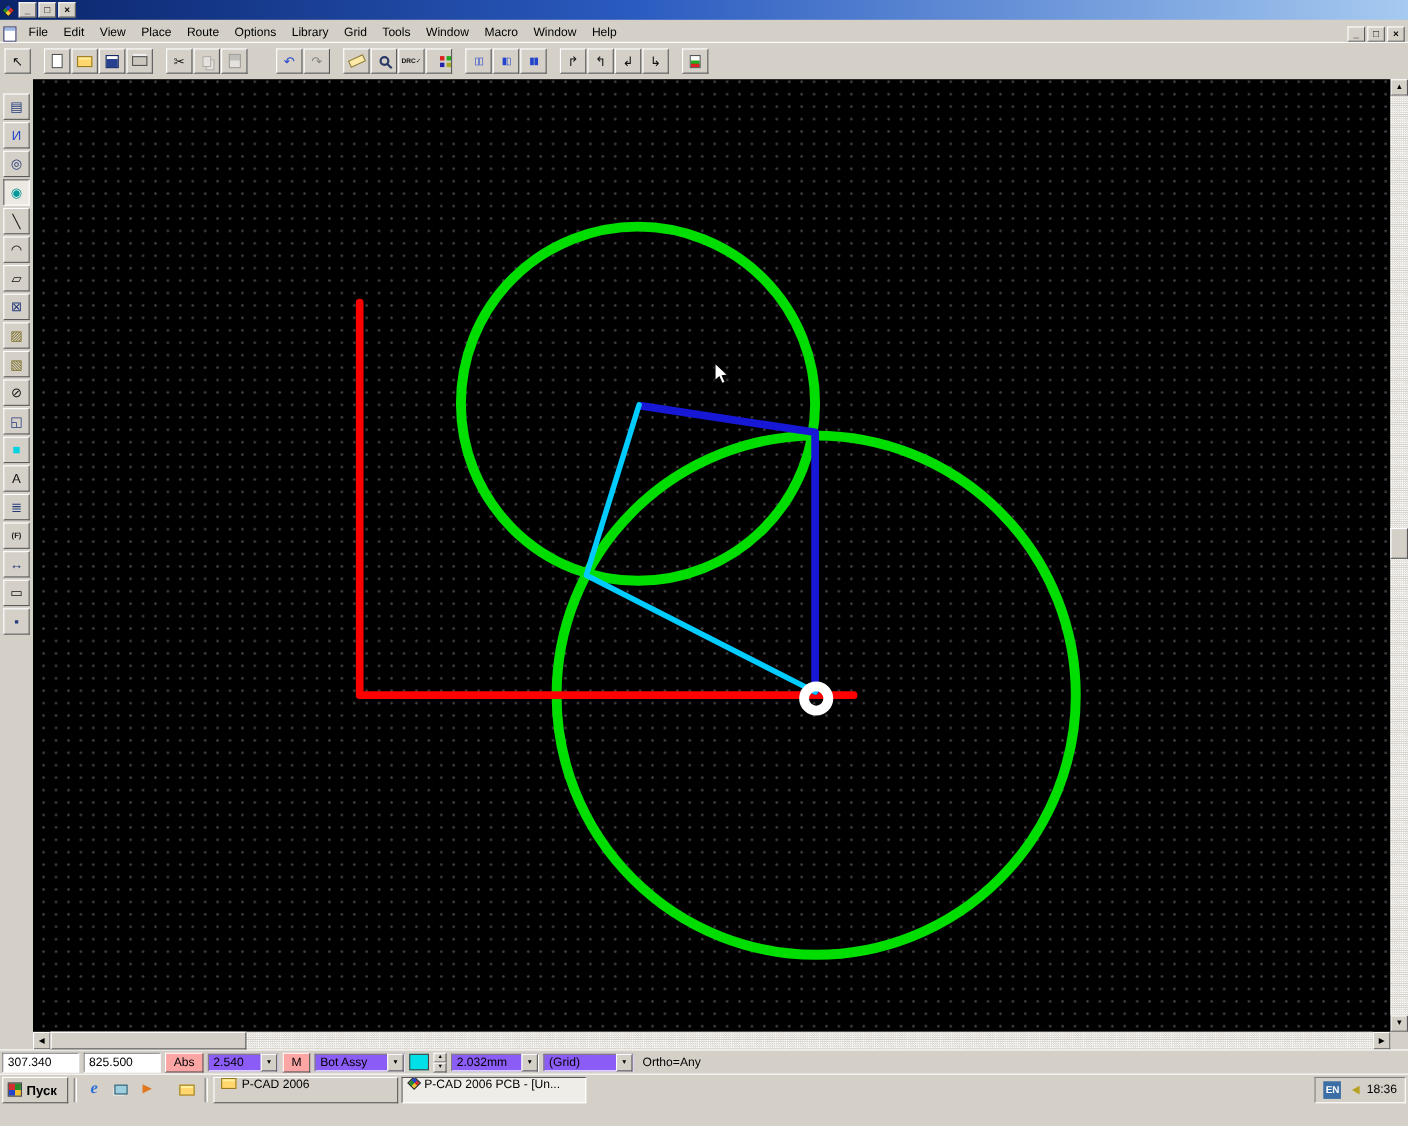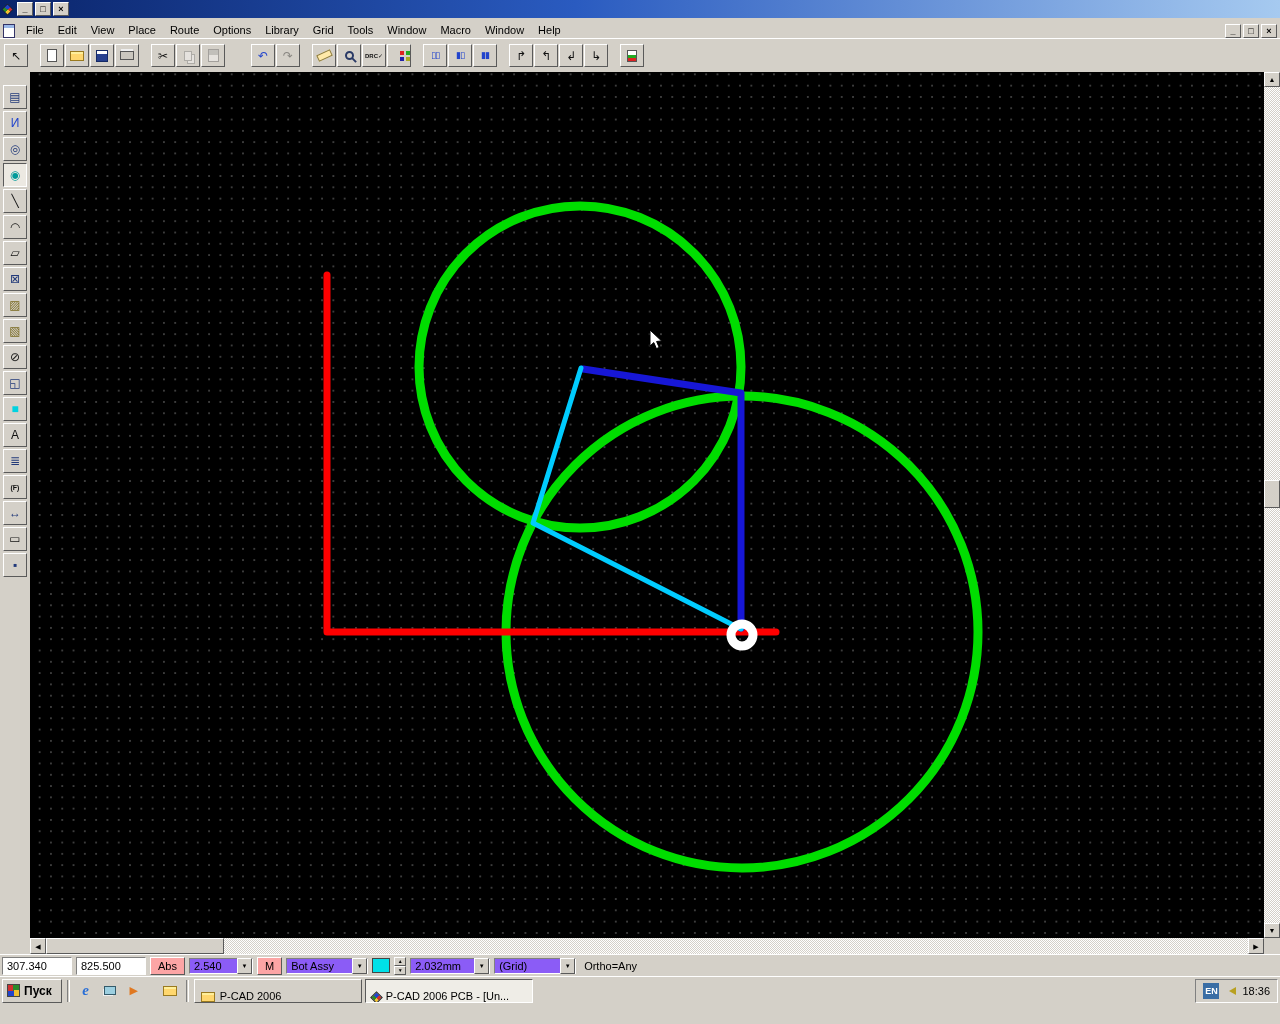--- a/index.html
+++ b/index.html
@@ -82,21 +82,21 @@
   .spin button{flex:1;border:1px solid;border-color:#fff #5a5a5a #5a5a5a #fff;background:#d4d0c8;font-size:5px;line-height:4px;display:flex;align-items:center;justify-content:center;padding:0}
   .ortho{margin-left:4px;white-space:nowrap}
 
   
   .taskbar{height:28px;background:#d4d0c8;border-top:1px solid #fff;display:flex;align-items:center;gap:3px;padding:0 2px;flex:none}
   .start{height:24px;padding:0 9px 0 4px;border:1px solid;border-color:#fff #5a5a5a #5a5a5a #fff;background:#d4d0c8;display:flex;align-items:center;gap:4px;font-weight:bold;font-size:12px}
   .flag{width:13px;height:13px;background:conic-gradient(#2a8a2a 0 25%,#f0c030 0 50%,#2244cc 0 75%,#d03030 0);border:1px solid #444;flex:none}
   .tb-div{width:3px;height:22px;border-left:1px solid #808080;border-right:1px solid #fff;margin:0 2px;flex:none}
   .ql{display:flex;align-items:center;gap:2px;flex:none}
   .qlb{width:22px;height:22px;background:transparent;border:1px solid transparent;display:flex;align-items:center;justify-content:center;padding:0}
-  .task{height:24px;width:168px;border:1px solid;border-color:#fff #5a5a5a #5a5a5a #fff;background:#d4d0c8;display:flex;align-items:flex-end;gap:5px;padding:0 6px;overflow:hidden;white-space:nowrap}
+  .task{height:24px;width:168px;border:1px solid;border-color:#fff #5a5a5a #5a5a5a #fff;background:#d4d0c8;display:flex;align-items:flex-start;gap:5px;padding:0 6px;overflow:hidden;white-space:nowrap}
   .task.active{border-color:#5a5a5a #fff #fff #5a5a5a;background:#efede7;font-weight:normal}
   .tray{margin-left:auto;height:24px;border:1px solid;border-color:#808080 #fff #fff #808080;display:flex;align-items:center;gap:6px;padding:0 7px;flex:none}
   .lang{width:16px;height:16px;background:#3a6ea5;color:#fff;font-size:9px;font-weight:bold;display:flex;align-items:center;justify-content:center;flex:none}
   .i-speaker{width:0;height:0;border:4px solid transparent;border-right:7px solid #b8a020;flex:none}
 </style>
 </head>
 <body>
 
 <div class="screen">
 

